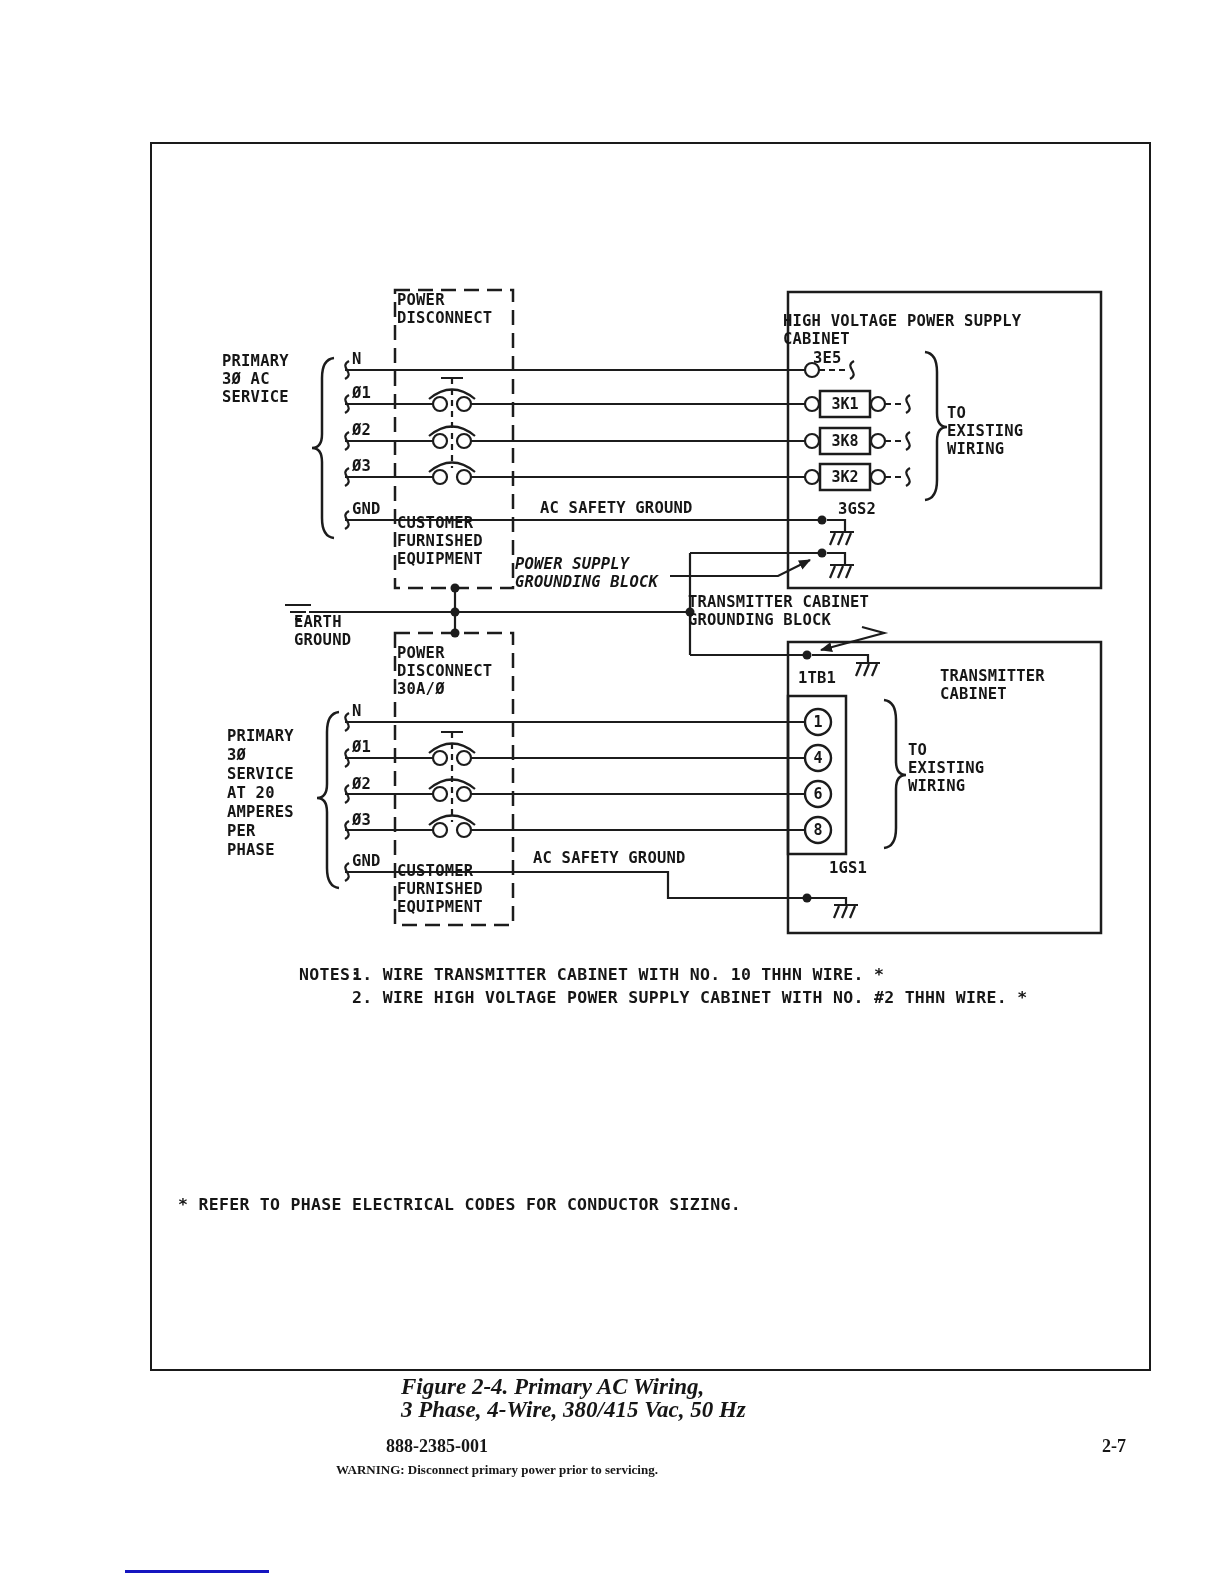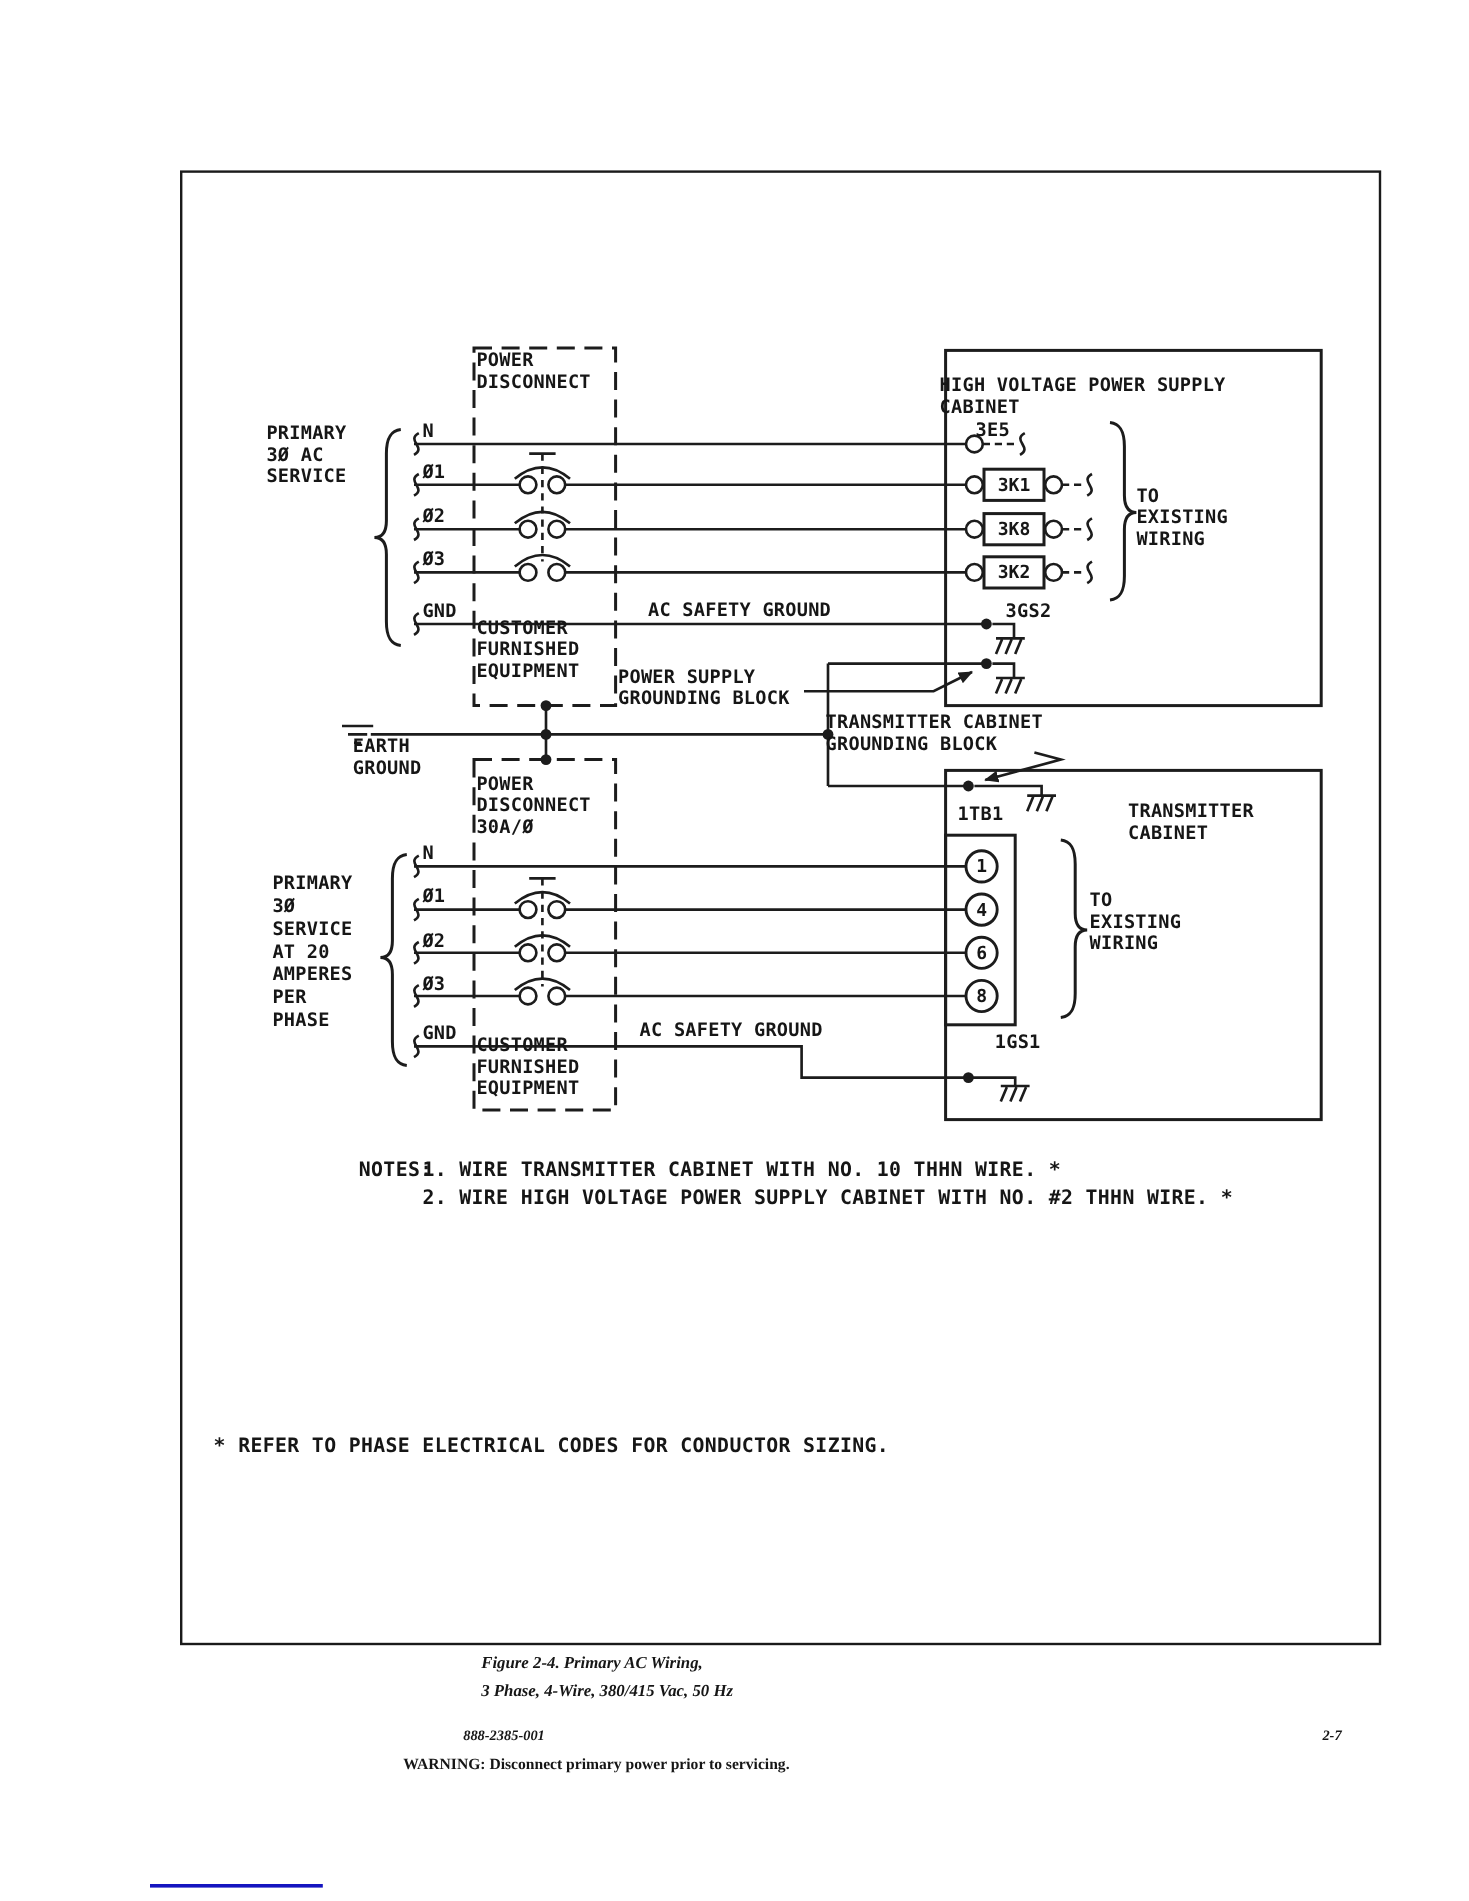--- a/index.html
+++ b/index.html
@@ -7,22 +7,22 @@
         font-family:"DejaVu Sans Mono",monospace;color:#161616;}
   .border-frame{position:absolute;left:150px;top:142px;width:997px;height:1225px;
         border:2.5px solid #1a1a1a;}
   svg.art{position:absolute;left:0;top:0;width:1224px;height:1584px;}
   .t{position:absolute;font-weight:bold;font-size:15.5px;line-height:18px;
      white-space:pre-line;letter-spacing:0.2px;}
   .ctr{text-align:left;}
   .lh19{line-height:19px;}
   .note-t{font-size:16.5px;letter-spacing:0.3px;}
   .serif{font-family:"Liberation Serif",serif;letter-spacing:0;}
-  .cap{font-style:italic;font-weight:bold;font-size:14px;line-height:20px;}
-  .foot{font-weight:bold;font-size:12px;font-style:italic;}
+  .cap{font-style:italic;font-weight:bold;font-size:23px;line-height:20px;}
+  .foot{font-weight:bold;font-size:18px;}
   .warn{font-weight:bold;font-size:13px;}
   .link-line{position:absolute;left:125px;top:1570px;width:144px;height:3px;}
 </style>
 </head>
 <body>
 
 <div class="page">
 
   <div class="border-frame"></div>
 
@@ -203,21 +203,21 @@
   <div class="t ctr" style="left:947px;top:404px;width:88px;">TO
 EXISTING
 WIRING</div>
   <div class="t ctr" style="left:908px;top:741px;width:88px;">TO
 EXISTING
 WIRING</div>
 
   <div class="t" style="left:540px;top:499px;">AC SAFETY GROUND</div>
   <div class="t" style="left:533px;top:849px;">AC SAFETY GROUND</div>
 
-  <div class="t ctr" style="left:515px;top:555px;width:168px;">POWER SUPPLY
+  <div class="t ctr" style="left:515px;top:555px;width:168px;font-style:italic;">POWER SUPPLY
 GROUNDING BLOCK</div>
   <div class="t ctr" style="left:688px;top:593px;width:196px;">TRANSMITTER CABINET
 GROUNDING BLOCK</div>
   <div class="t ctr" style="left:294px;top:613px;width:76px;">EARTH
 GROUND</div>
 
   <div class="t note-t" style="left:299px;top:966px;">NOTES:</div>
   <div class="t note-t" style="left:352px;top:966px;">1. WIRE TRANSMITTER CABINET WITH NO. 10 THHN WIRE. *</div>
   <div class="t note-t" style="left:352px;top:989px;text-align:center;">2. WIRE HIGH VOLTAGE POWER SUPPLY CABINET WITH NO. #2 THHN WIRE. *</div>
   <div class="t note-t" style="left:178px;top:1196px;">*  REFER TO PHASE ELECTRICAL CODES FOR CONDUCTOR SIZING.</div>

